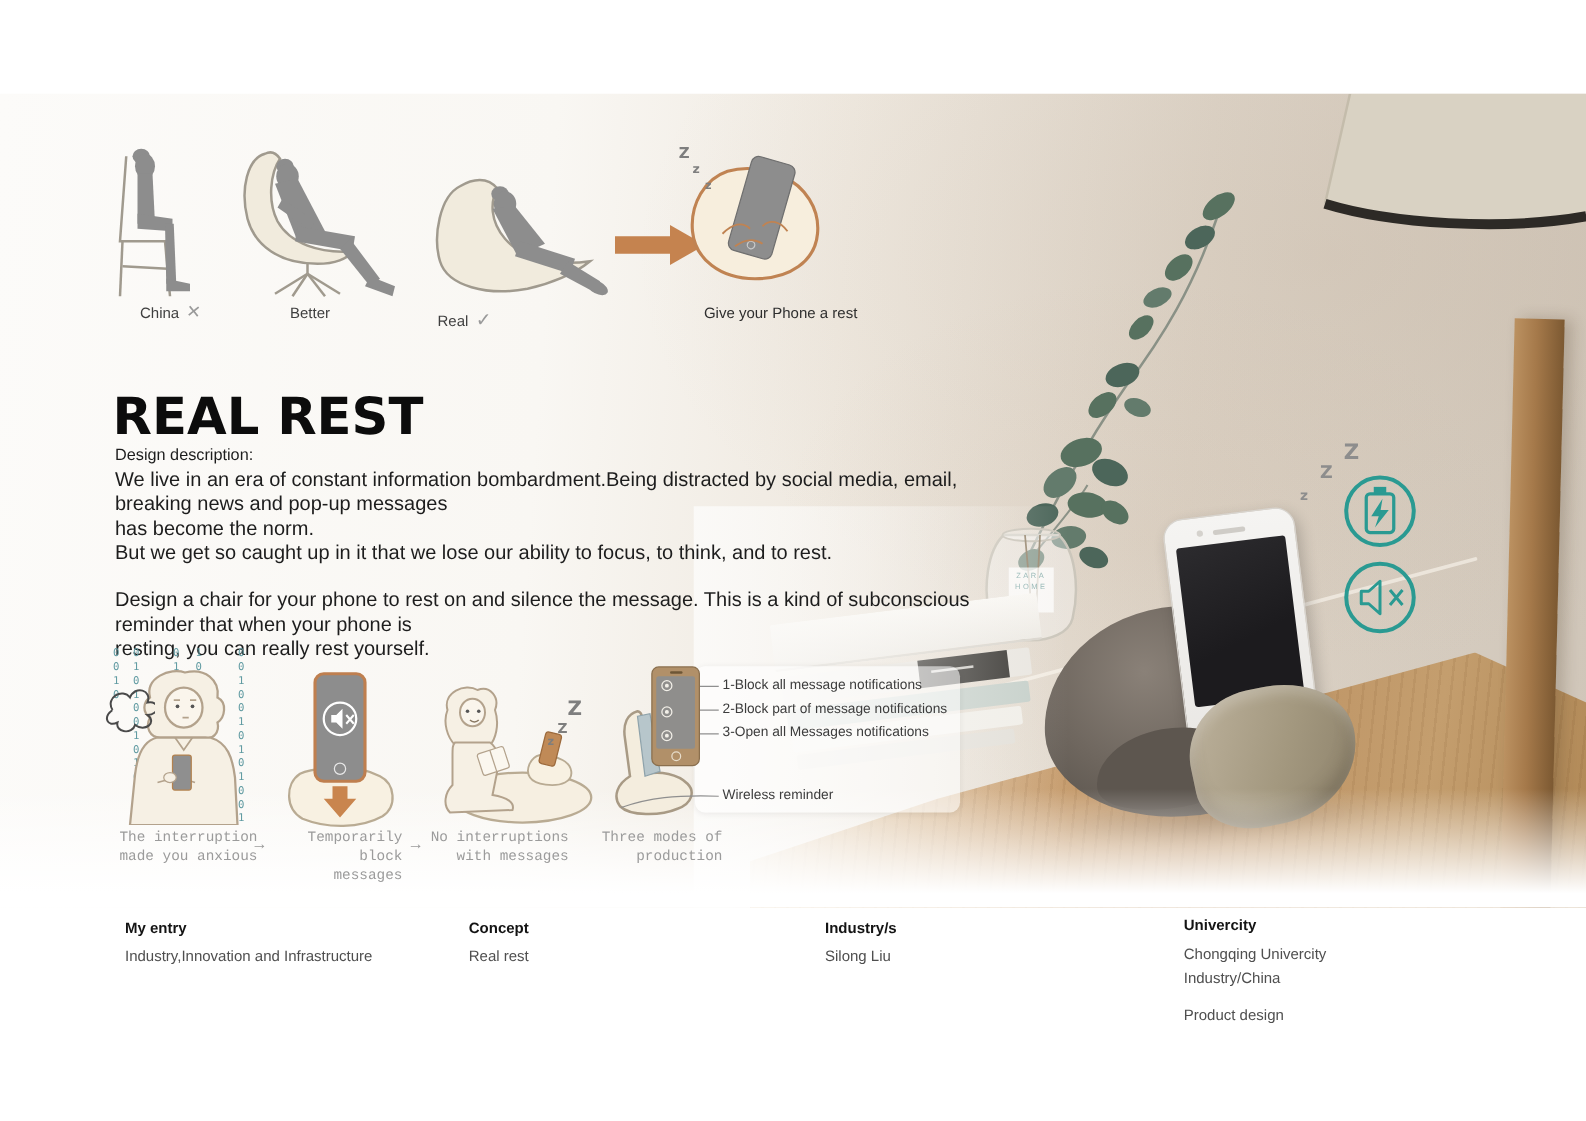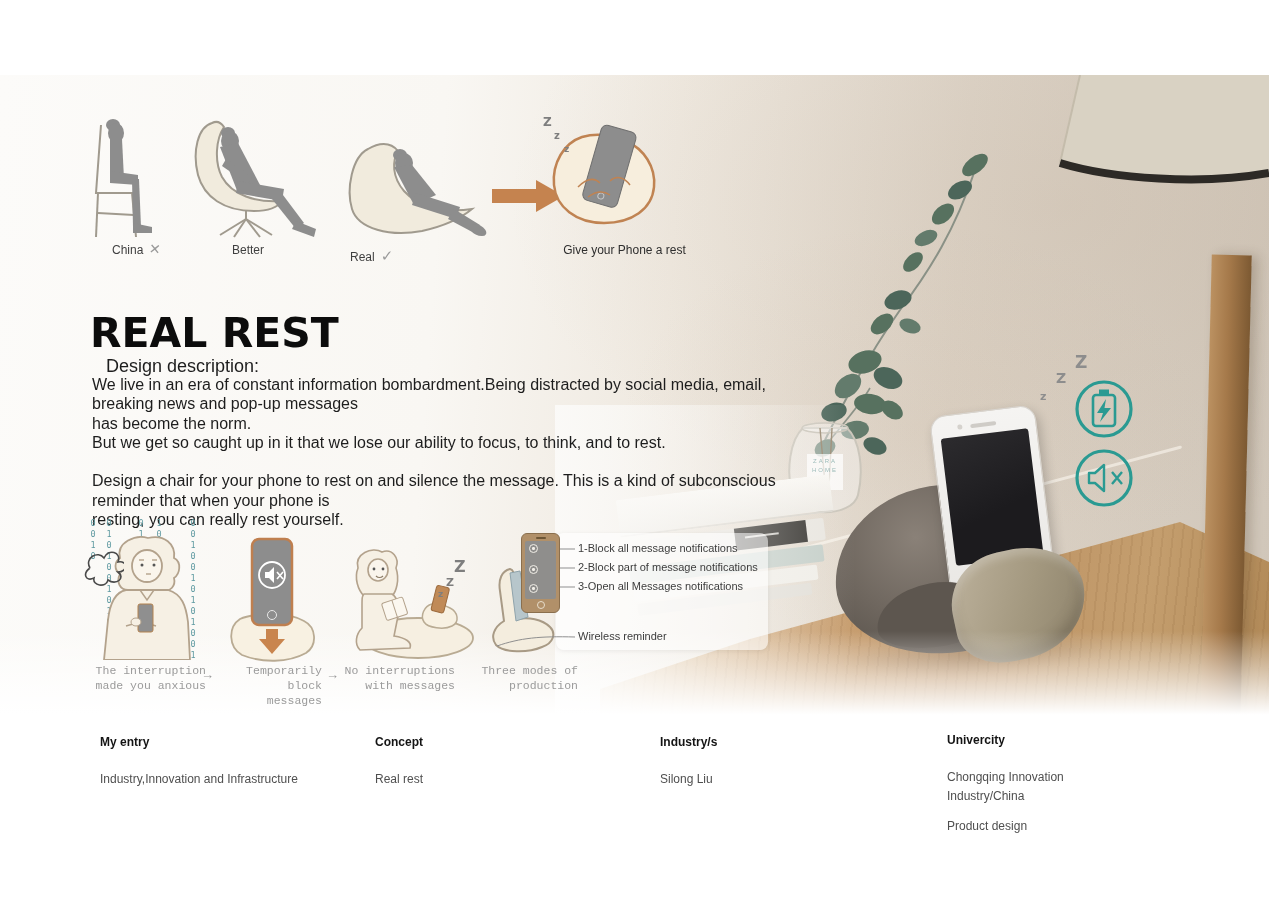--- a/index.html
+++ b/index.html
@@ -66,42 +66,42 @@
   .zr{position:absolute;color:#8d8d8d;font-weight:bold;font-family:"DejaVu Sans",sans-serif;}
   .zt{position:absolute;color:#7e7e7e;font-weight:bold;font-family:"DejaVu Sans",sans-serif;}
 
   
   .cap{position:absolute;font-size:12px;color:#3f3f3f;}
   .capc{text-align:center;white-space:pre-line;}
   .mark{color:#9a9a9a;font-size:14px;margin-left:6px;display:inline-block;transform:rotate(6deg);}
   .mark.ok{transform:none;font-size:15px;}
   .title{position:absolute;left:90px;top:234px;font-family:"DejaVu Sans",sans-serif;
     font-weight:bold;font-size:41px;letter-spacing:0;color:#0c0c0c;}
-  .desc-h{position:absolute;left:92px;top:281px;font-size:18px;color:#1d1d1d;margin-left:14px;}
+  .desc-h{position:absolute;left:92px;top:281px;font-size:13px;color:#1d1d1d;}
   .desc{position:absolute;left:92px;top:300px;width:700px;font-size:16px;line-height:19.3px;
     color:#1d1d1d;white-space:pre-line;}
   .bin{position:absolute;writing-mode:vertical-rl;text-orientation:upright;
     font-family:"DejaVu Sans Mono",monospace;font-size:8.5px;line-height:10px;letter-spacing:1px;color:#5f9aa1;}
   .illus1{left:82px;top:443px;width:126px;height:142px;overflow:hidden;}
   .scap{position:absolute;font-size:11.5px;line-height:15px;color:#9b9b9b;text-align:right;white-space:pre-line;font-family:Liberation Mono, monospace;}
   .sarrow{position:absolute;font-size:13px;color:#9b9b9b;}
   .mode-phone{left:521px;top:458px;width:39px;height:80px;background:#b19069;border:1.5px solid #8a6f4e;
     border-radius:6px;box-sizing:border-box;}
   .mode-phone .scr{position:absolute;left:3px;right:3px;top:7px;bottom:13px;background:#8f8e8c;border-radius:2px;}
   .mode-phone .spk{position:absolute;left:50%;top:3px;width:10px;height:2px;margin-left:-5px;background:#6d5636;border-radius:1px;}
   .mode-phone .hm{position:absolute;left:50%;bottom:3px;width:8px;height:8px;margin-left:-4px;border-radius:50%;border:1px solid #e7ddcb;box-sizing:border-box;}
   .mico{position:absolute;left:7px;width:9px;height:9px;border-radius:50%;border:1.2px solid #f2efe8;box-sizing:border-box;}
   .mico i{position:absolute;left:2px;top:2px;width:2.5px;height:2.5px;border-radius:50%;background:#f2efe8;}
   .card{left:556px;top:458px;width:212px;height:117px;background:rgba(255,255,255,.55);
     border-radius:8px;box-shadow:0 1px 5px rgba(0,0,0,.07);}
   .mlabel{position:absolute;left:578px;font-size:11px;color:#3d3d3d;white-space:nowrap;}
   .footer{position:absolute;left:0;top:726px;width:1269px;height:171px;background:#fff;}
   .fcol{position:absolute;top:9px;}
   .fcol .lab{font-size:12px;font-weight:bold;color:#141414;}
-  .fcol .val{font-size:12px;color:#4f4f4f;line-height:19px;margin-top:21px;white-space:pre-line;}
+  .fcol .val{font-size:12px;color:#4f4f4f;line-height:19px;margin-top:7px;white-space:pre-line;}
 </style>
 </head>
 <body>
 
 <div class="stage">
 
   <div class="poster">
 
     <div class="abs table"></div>
     <div class="abs table-edge"></div>
@@ -394,19 +394,19 @@
     <div class="fcol" style="left:375px">
       <div class="lab">Concept</div>
       <div class="val">Real rest</div>
     </div>
     <div class="fcol" style="left:660px">
       <div class="lab">Industry/s</div>
       <div class="val">Silong Liu</div>
     </div>
     <div class="fcol" style="left:947px;top:7px">
       <div class="lab">Univercity</div>
-      <div class="val">Chongqing Innovation</div>
+      <div class="val">Chongqing Univercity</div>
       <div class="val" style="margin-top:0">Industry/China</div>
       <div class="val" style="margin-top:11px">Product design</div>
     </div>
   </div>
 
 </div>
 
 </body></html>

